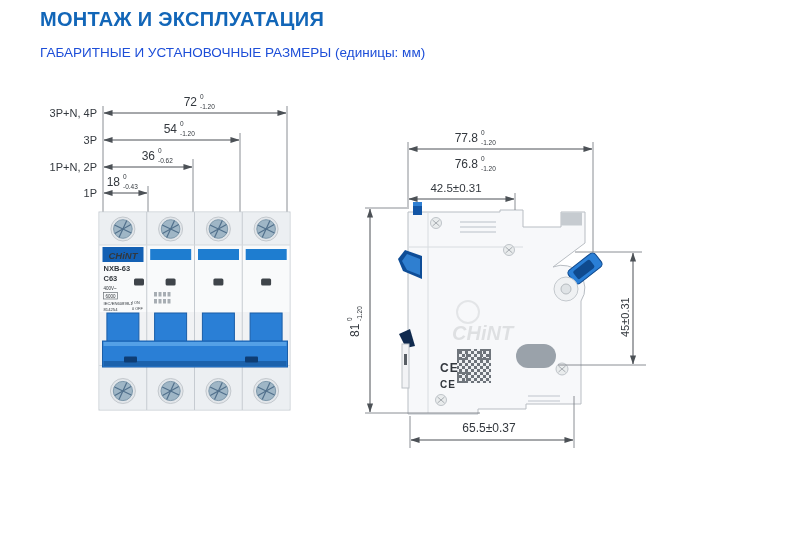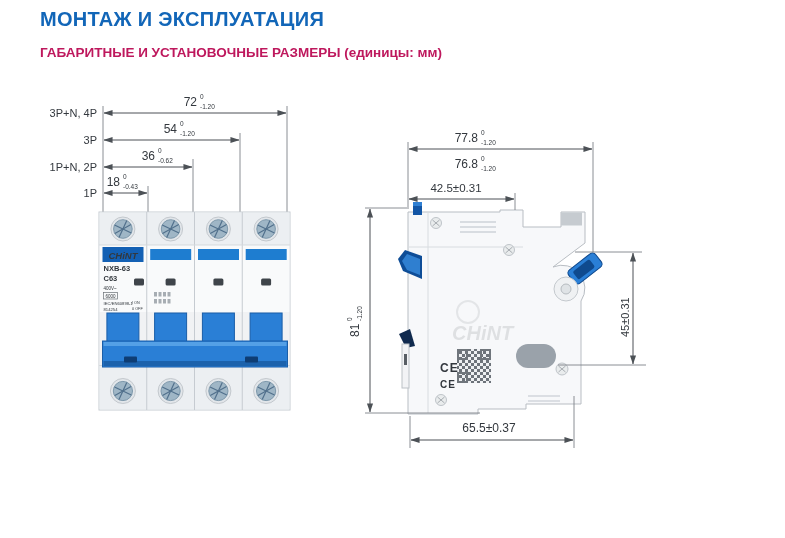--- a/index.html
+++ b/index.html
@@ -1,21 +1,21 @@
 <!DOCTYPE html>
 <html><head>
 <meta charset="utf-8">
 <style>
   html,body{margin:0;padding:0;background:#ffffff;}
   .page{position:relative;width:785px;height:457px;background:#ffffff;overflow:hidden;
         font-family:"Liberation Sans",sans-serif;}
   .title{position:absolute;left:40px;top:8px;font-size:20px;font-weight:bold;
          letter-spacing:.3px;color:#1266b8;}
-  .subtitle{position:absolute;left:40px;top:45px;font-size:13.5px;font-weight:bold;
-            color:#be185d;}
+  .subtitle{position:absolute;left:40px;top:45px;font-size:13.5px;font-weight:normal;
+            color:#1d4ed8;}
   svg{position:absolute;left:0;top:0;}
   svg text{font-family:"Liberation Sans",sans-serif;fill:#33383e;}
   .dimv{font-size:12px;}
   .dimt{font-size:6.5px;}
   .rowlab{font-size:11px;}
   .dline{stroke:#4c5156;stroke-width:1;}
   .eline{stroke:#7d8288;stroke-width:0.9;}
   .thin{stroke:#d8dce0;stroke-width:1;fill:none;}
 </style>
 </head>

